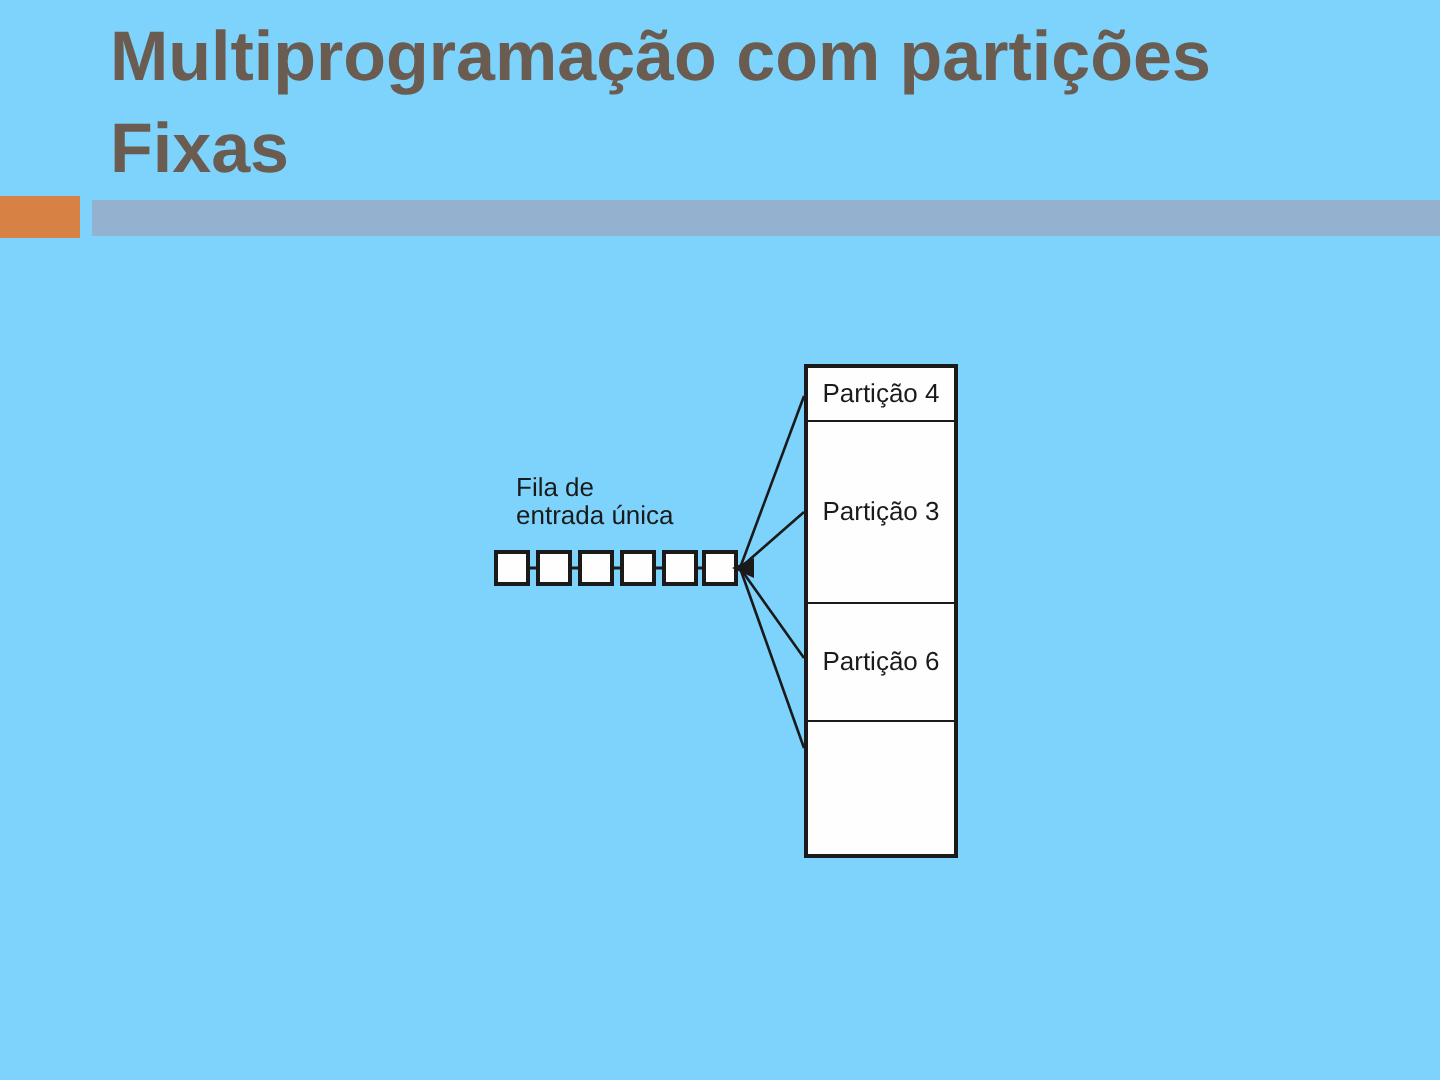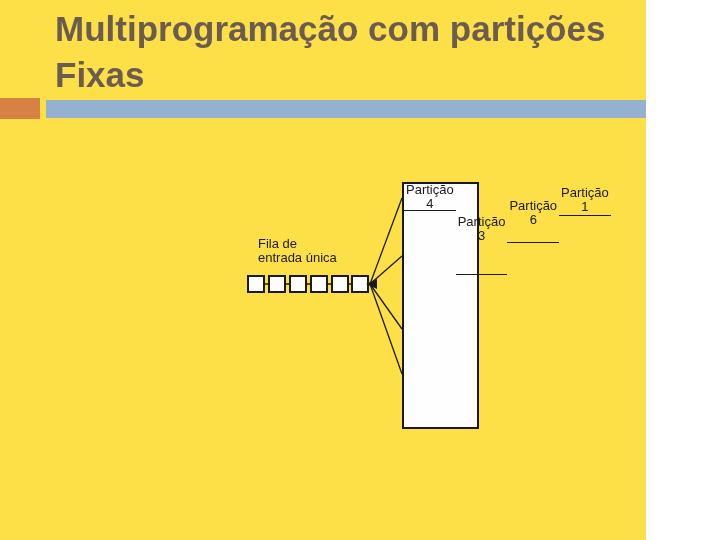--- a/index.html
+++ b/index.html
@@ -2,23 +2,23 @@
 <html><head>
 <meta charset="utf-8">
 <style>
   html, body {
     margin: 0;
     padding: 0;
     background: #ffffff;
   }
   .slide {
     position: relative;
-    width: 646px;
+    width: 720px;
     height: 540px;
-    background: #fde047;
+    background: #7dd3fc;
     overflow: hidden;
     font-family: "Liberation Sans", sans-serif;
   }
 
   
   .title-block {
     position: absolute;
     left: 55px;
     top: 6px;
   }
@@ -71,20 +71,21 @@
   .memory-box {
     position: absolute;
     left: 402px;
     top: 182px;
     width: 77px;
     height: 247px;
     border: 2px solid #1a1a1a;
     box-sizing: border-box;
     background: #fffefe;
     display: flex;
+    flex-direction: column;
   }
   .partition-row {
     box-sizing: border-box;
     border-bottom: 1.5px solid #1a1a1a;
     display: flex;
     align-items: center;
     justify-content: center;
     text-align: center;
     font-size: 13px;
     line-height: 14px;
@@ -139,16 +140,15 @@
     <polygon points="366,284 377,279 377,289" fill="#1a1a1a"></polygon>
   </svg>
 
   <div class="queue-label">Fila de
 entrada única</div>
 
   <div class="memory-box">
     <div class="partition-row p4">Partição 4</div>
     <div class="partition-row p3">Partição 3</div>
     <div class="partition-row p2">Partição 6</div>
-    <div class="partition-row p1">Partição 1</div>
   </div>
 
 </div>
 
 </body></html>

